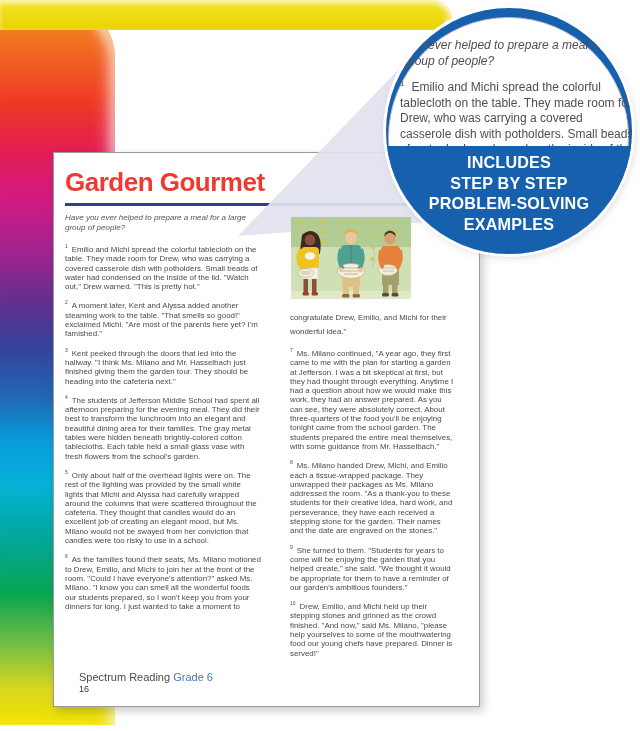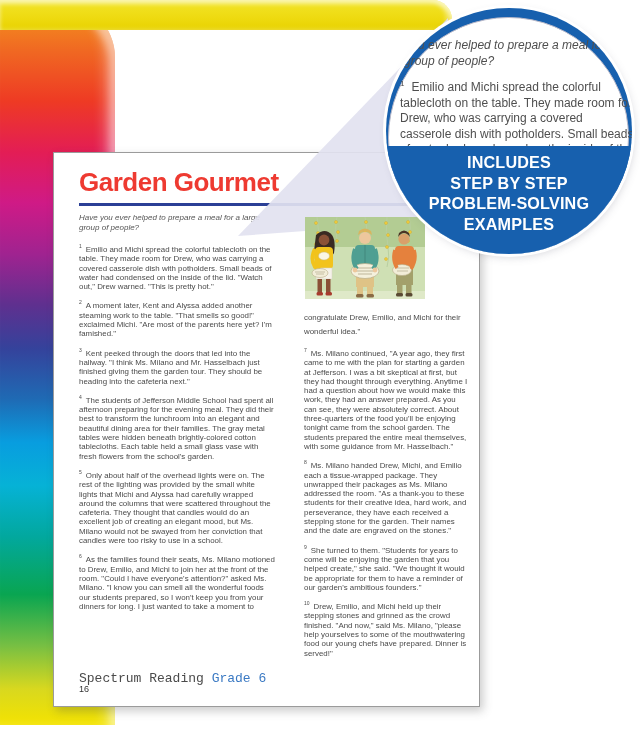--- a/index.html
+++ b/index.html
@@ -23,32 +23,32 @@
     background:linear-gradient(180deg,#f2e52a 0%,#eeda10 60%,#e8d200 100%);
     box-shadow:inset 0 4px 4px rgba(255,255,255,.55), inset -6px 0 5px rgba(255,255,255,.35);
   }
   
   .page{
     position:absolute;left:53px;top:152px;width:425px;height:553px;
     background:#ffffff;border:1px solid #9b9b9b;
     box-shadow:3px 4px 9px rgba(70,70,70,.28);
     overflow:hidden;
   }
-  .page-inner{position:absolute;left:25px;top:14px;width:392px;}
+  .page-inner{position:absolute;left:11px;top:14px;width:392px;}
   .title{font-size:26px;font-weight:700;color:#ee3a31;letter-spacing:-0.5px;}
   .rule{height:3px;background:#2b3f96;margin-top:5px;width:390px;}
   .columns{display:flex;margin-top:7px;}
   .col-left{width:196px;margin-right:29px;}
   .col-right{width:165px;}
   .intro{font-size:8px;line-height:10px;font-style:italic;color:#555;margin-bottom:9px;width:194px;}
   .para{font-size:7.9px;line-height:9.3px;color:#4a4a4a;margin:0 0 7px 0;}
   .para sup{font-size:5px;vertical-align:4px;margin-right:4px;color:#4a4a4a;}
   .lead{font-size:7.9px;line-height:14px;color:#4a4a4a;margin:4px 0 7px 0;}
   .illu{position:relative;z-index:4;width:124px;height:94px;margin-left:-1px;display:block;}
-  .footer-line{position:absolute;left:25px;top:518px;font-size:13px;color:#4a4a4a;font-family:Liberation Mono, monospace;}
+  .footer-line{position:absolute;left:25px;top:518px;font-size:11px;color:#4a4a4a;}
   .footer-line .grade{color:#3a79c3;}
   .page-num{position:absolute;left:25px;top:531px;font-size:9px;font-weight:400;color:#333;}
   
   .beam{
     position:absolute;left:0;top:0;width:640px;height:731px;z-index:3;pointer-events:none;
     background:rgba(226,226,240,.92);
     clip-path:polygon(238px 236px, 448px 18px, 455px 220px);
   }
   
   .lens-wrap{

